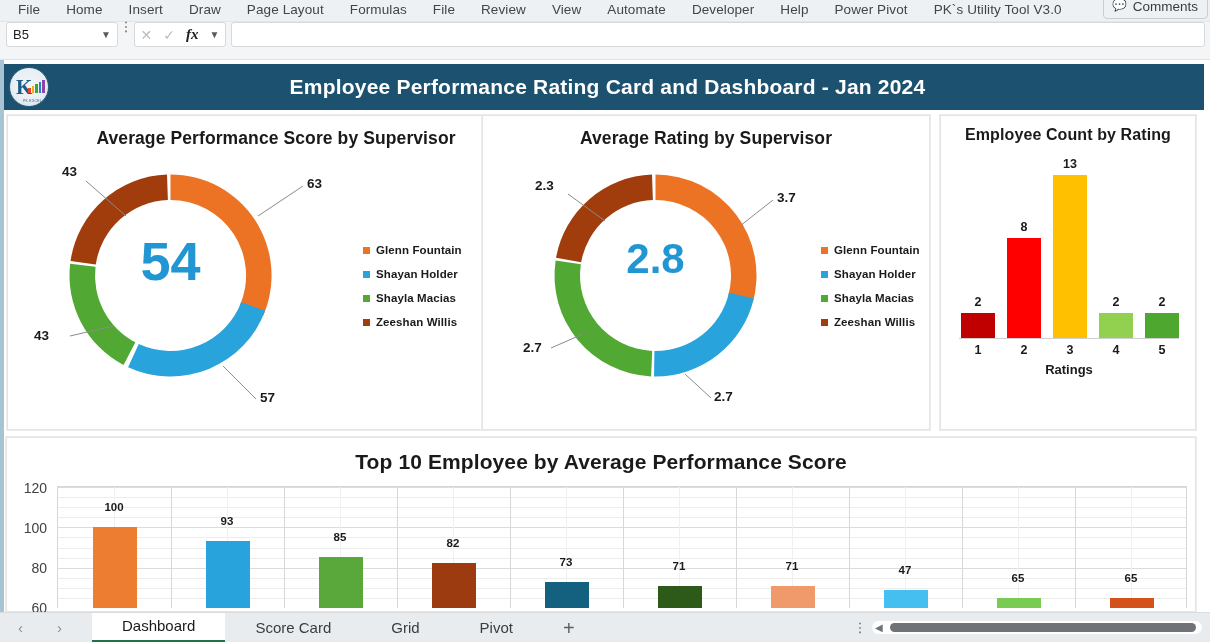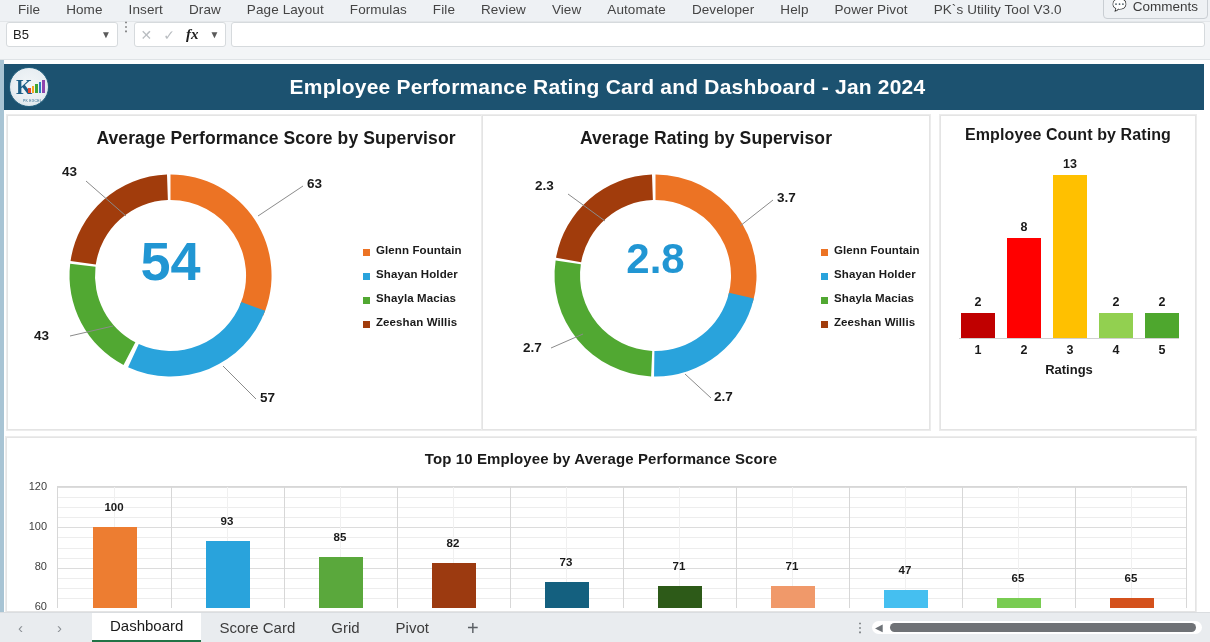--- a/index.html
+++ b/index.html
@@ -101,32 +101,32 @@
   #panel-barcount{ left:940px; top:55px; width:256px; height:315px; }
   #panel-top10{ left:6px;   top:377px; width:1190px; height:175px; }
 
   .chart-title{
     text-align:center; font-weight:bold; color:#1a1a1a;
     letter-spacing:.1px;
   }
   #t-donut1{ font-size:17.5px; margin-top:12px; }
   #t-donut2{ font-size:17.5px; margin-top:12px; }
   #t-barcount{ font-size:16px; margin-top:10px; }
-  #t-top10{ font-size:15px; margin-top:12px; }
+  #t-top10{ font-size:21px; margin-top:12px; }
 
   
   .donut-wrap{ position:absolute; }
   .donut-center{
     position:absolute; width:100%; text-align:center;
     color:#2196d3; font-weight:bold; font-family:"Liberation Sans", sans-serif;
   }
   .leader{ position:absolute; font-size:13.5px; font-weight:bold; color:#1a1a1a; }
 
   .legend{ position:absolute; }
-  .legend-item{ display:flex; align-items:flex-end; margin-bottom:12px; }
+  .legend-item{ display:flex; align-items:center; margin-bottom:12px; }
   .legend-sw{ width:7px; height:7px; margin-right:6px; flex:none; }
   .legend-lb{ font-size:11.5px; font-weight:bold; color:#1a1a1a; white-space:nowrap; letter-spacing:.1px;}
 
   
   #cbars{ position:absolute; left:14px; top:44px; width:228px; height:215px; }
   #cbars .axis{ position:absolute; left:4px; bottom:36px; width:220px; height:1px; background:#d0d0d0; }
   .cbar-col{ position:absolute; bottom:37px; width:34px; text-align:center; }
   .cbar-rect{ width:34px; position:absolute; bottom:0; left:0; }
   .cbar-val{ position:absolute; left:0; width:34px; text-align:center; font-size:12.5px; font-weight:bold; color:#1a1a1a; }
   .cbar-tick{ position:absolute; bottom:18px; width:34px; text-align:center; font-size:12.5px; font-weight:bold; color:#1a1a1a; }
@@ -137,30 +137,30 @@
     position:absolute; left:50px; top:48px; width:1130px; height:122px;
     border-left:1px solid #d7d7d7; border-top:1px solid #d7d7d7; border-right:1px solid #d7d7d7;
     overflow:hidden;
   }
   .hgrid{ position:absolute; left:0; width:100%; height:1px; background:#ededed; }
   .hgrid.major{ background:#dcdcdc; }
   .vgrid{ position:absolute; top:0; height:100%; width:1px; background:#d7d7d7; }
   .vgrid.minor{ background:#f0f0f0; }
   .tbar{ position:absolute; bottom:0; }
   .tval{ position:absolute; text-align:center; font-size:11.5px; font-weight:bold; color:#1a1a1a; }
-  .ylab{ position:absolute; right:0; width:40px; text-align:right; font-size:11px; color:#404040; }
+  .ylab{ position:absolute; right:0; width:40px; text-align:right; font-size:14px; color:#404040; }
 
   
   #tabbar{
     position:absolute; left:0; top:612px; width:1210px; height:30px;
     background:#e9ecef; display:flex; align-items:center;
     border-top:1px solid #dadde0;
   }
   #nav-arrows{ display:flex; align-items:center; width:92px; padding-left:18px; gap:34px; color:#8a8f94; font-size:15px; }
-  .sheet-tab{ font-size:15px; color:#3c3c3c; padding:0 18px; line-height:28px; white-space:nowrap; }
+  .sheet-tab{ font-size:15px; color:#3c3c3c; padding:0 30px; line-height:28px; white-space:nowrap; }
   .sheet-tab.active{
     color:#1a1a1a; font-weight:normal; background:#ffffff;
     border-bottom:3px solid #217346; height:30px; line-height:26px;
   }
   #add-sheet{ font-size:20px; color:#5a5f64; padding:0 20px; line-height:26px; }
   #tab-dots{ margin-left:auto; color:#5a5f64; font-size:13px; line-height:9px; width:24px; text-align:center;}
   #hscroll{
     width:330px; height:13px; background:#ffffff; border-radius:7px; margin-right:8px;
     display:flex; align-items:center; position:relative;
   }

